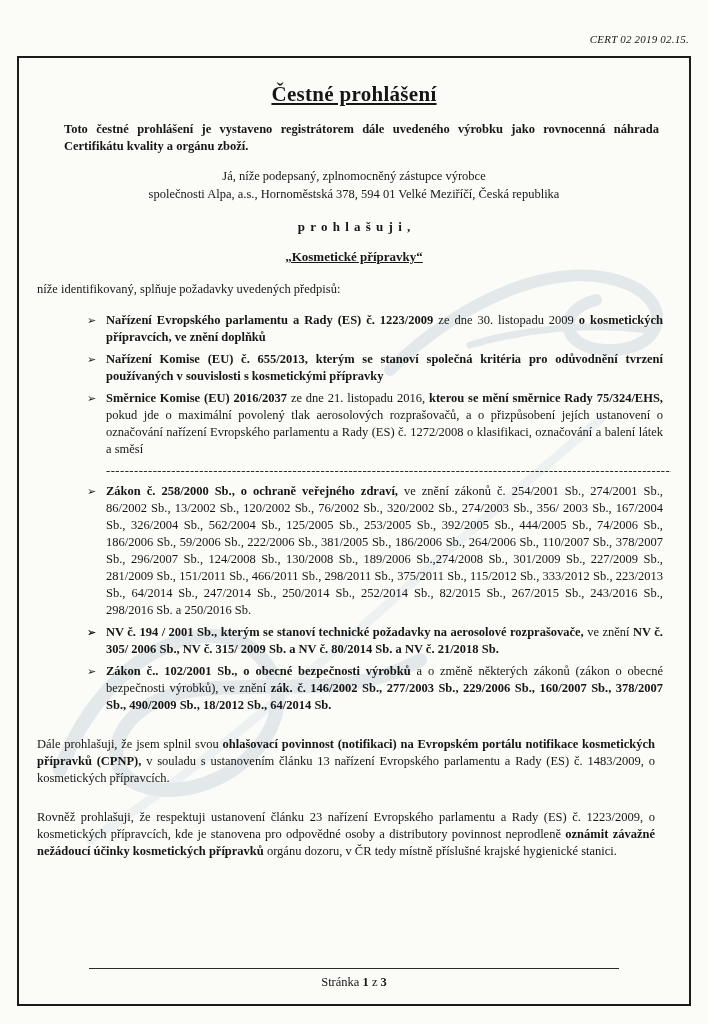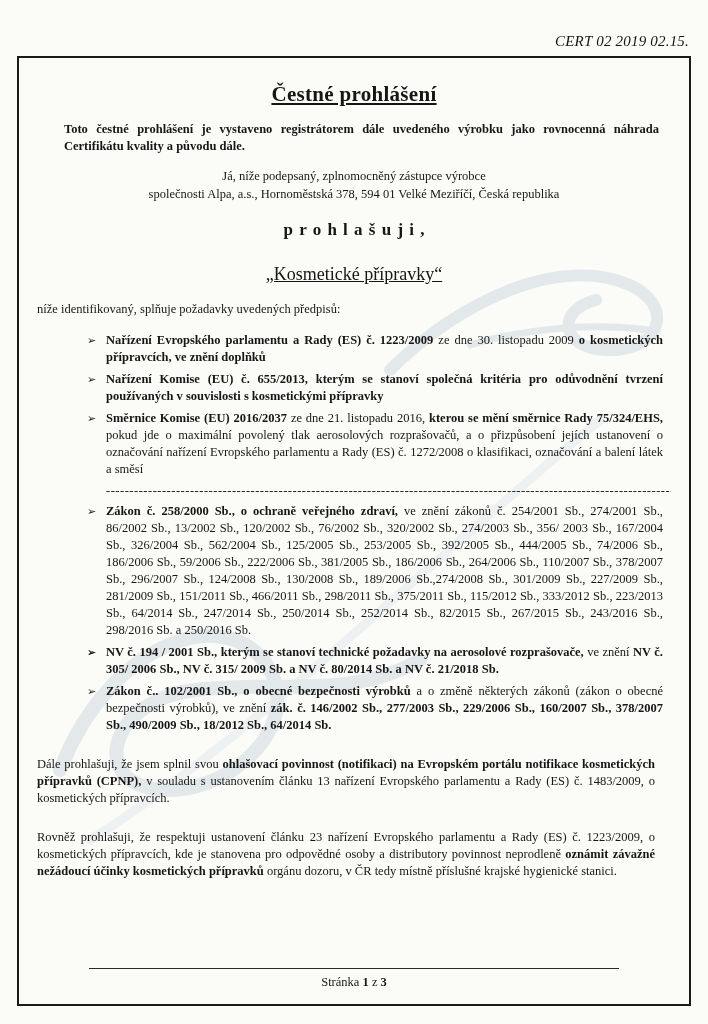--- a/index.html
+++ b/index.html
@@ -5,43 +5,43 @@
   * { box-sizing: border-box; }
   html,body { margin:0; padding:0; background:#e8e8e8; }
   .page {
     position:relative; width:708px; height:1024px; margin:0 auto;
     background:#fbfbf8; color:#161616; overflow:hidden;
     font-family:"Liberation Serif","DejaVu Serif",serif;
   }
   .watermark { position:absolute; inset:0; z-index:0; pointer-events:none; }
   .cert-ref {
     position:absolute; top:33px; right:19px; z-index:2;
-    font-style:italic; font-size:15px; letter-spacing:0.2px;
+    font-style:italic; font-size:11px; letter-spacing:0.2px;
   }
   .frame {
     position:absolute; left:17px; right:17px; top:56px; bottom:18px;
     border:2px solid #1b1b1b; z-index:1;
   }
   .content {
     position:absolute; inset:0; padding:12px 18px 52px 18px;
     font-size:12.5px; line-height:1.36; overflow:hidden;
   }
   b { font-weight:700; }
   .title {
     margin:10px 0 12px; text-align:center; font-size:21px; font-weight:700;
     text-decoration:underline; letter-spacing:0.3px;
   }
   .preambule-h { margin:24px 0 0 37px; font-size:14.5px; font-weight:700; }
   .preamble { margin:4px 12px 0 27px; font-weight:700; text-align:justify; }
   .declarant { margin-top:13px; text-align:center; }
   .declarant div { margin:1px 0; }
-  .prohlasuji { margin-top:15px; text-align:center; font-weight:700; font-size:17px; word-spacing:2px; }
+  .prohlasuji { margin-top:15px; text-align:center; font-weight:700; font-size:13px; word-spacing:2px; }
   .intro { margin-top:17px; }
   .product {
-    margin-top:21px; text-align:center; font-weight:400; font-size:18px;
+    margin-top:13px; text-align:center; font-weight:700; font-size:13px;
     text-decoration:underline;
   }
   .identified { margin-top:15px; }
   ul.law-list { list-style:none; margin:14px 8px 0 0; padding:0; }
   ul.law-list li { position:relative; padding-left:69px; margin-bottom:5px; text-align:justify; }
   ul.law-list li .marker { position:absolute; left:50px; top:1px; font-size:11px; }
   .separator {
     margin:1px 0 4px 69px; white-space:nowrap; overflow:hidden;
     letter-spacing:0.5px; height:16px;
   }
@@ -65,21 +65,21 @@
     </g>
   </svg>
 
   <div class="cert-ref">CERT 02 2019 02.15.</div>
 
   <div class="frame">
     <div class="content">
 
       <h1 class="title">Čestné prohlášení</h1>
 
-      <div class="preamble">Toto čestné prohlášení je vystaveno registrátorem dále uvedeného výrobku jako rovnocenná náhrada Certifikátu kvality a původu dále.</div>
+      <div class="preamble">Toto čestné prohlášení je vystaveno registrátorem dále uvedeného výrobku jako rovnocenná náhrada Certifikátu kvality a orgánu zboží.</div>
 
       <div class="declarant">
         <div>Já, níže podepsaný, zplnomocněný zástupce výrobce</div>
         <div>společnosti Alpa, a.s., Hornoměstská 378, 594 01 Velké Meziříčí, Česká republika</div>
       </div>
 
       <div class="prohlasuji">p r o h l a š u j i ,</div>
 
 
       <div class="product">„Kosmetické přípravky“</div>

